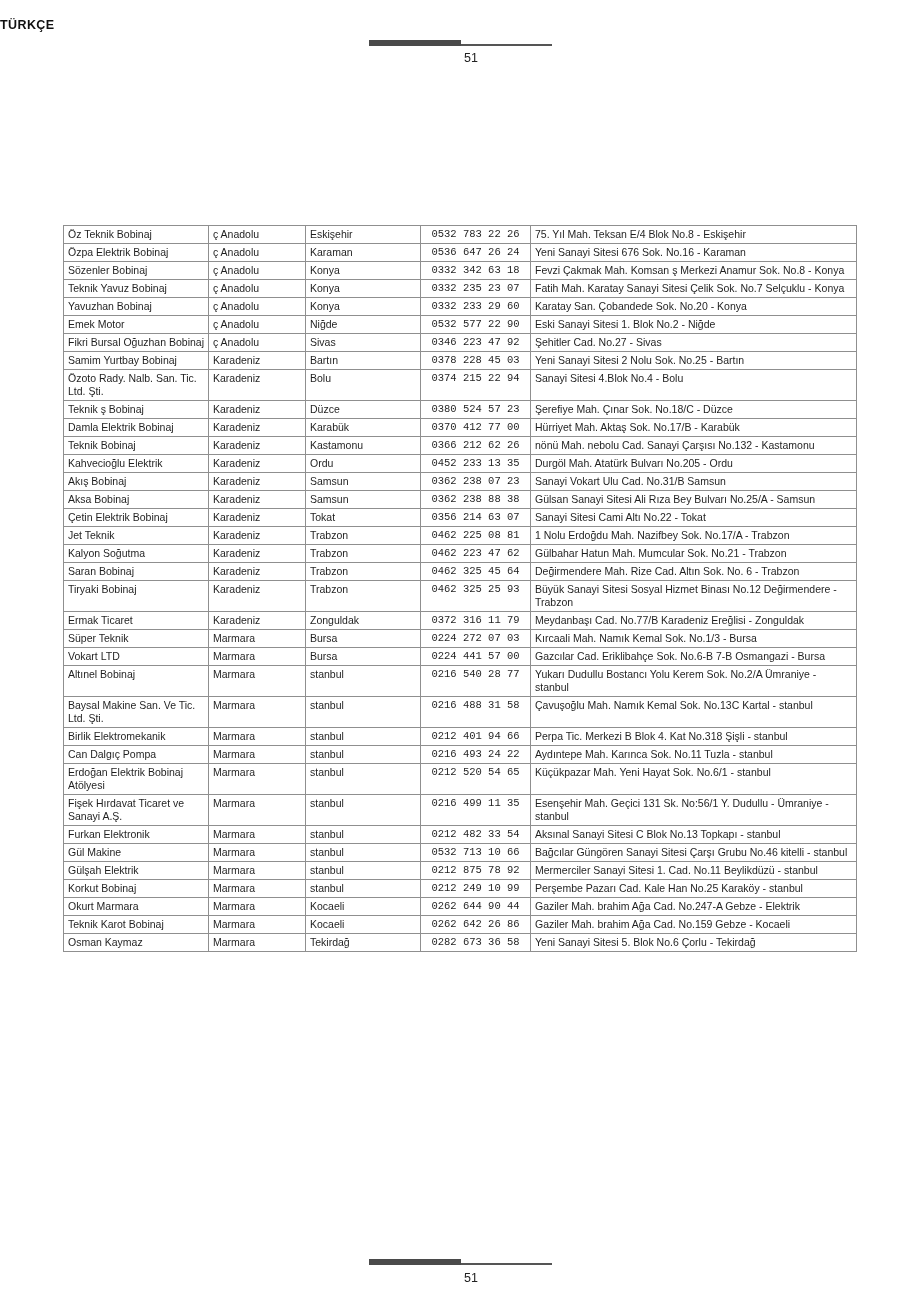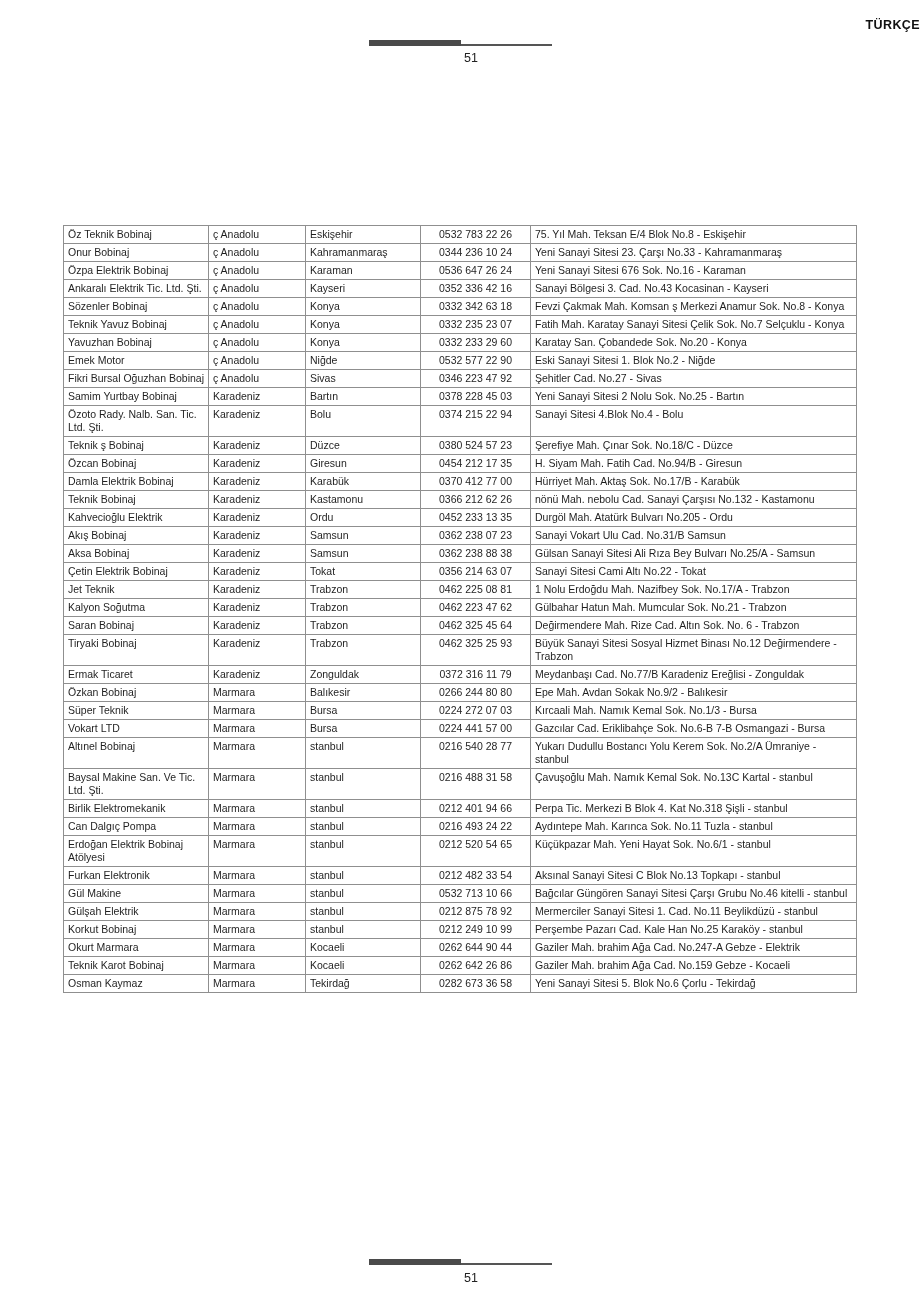--- a/index.html
+++ b/index.html
@@ -12,21 +12,21 @@
     height: 1301px;
     position: relative;
     font-family: "Liberation Sans", sans-serif;
     color: #222222;
   }
   .lang-label {
     position: absolute;
     top: 18px;
     left: 0;
     width: 100%;
-    text-align: right;
+    text-align: left;
     font-size: 12.5px;
     font-weight: bold;
     letter-spacing: 0.4px;
     color: #111111;
   }
   .rule {
     position: absolute;
     left: 369px;
     width: 183px;
     height: 6px;
@@ -68,21 +68,21 @@
     line-height: 13px;
     color: #1f1f1f;
   }
   table.service-table td {
     border: 1px solid #8f8f8f;
     padding: 2px 4px;
     vertical-align: top;
     overflow: hidden;
     word-wrap: break-word;
   }
-  td.col-phone { text-align: center; }
+  td.col-phone { text-align: center; font-family: Liberation Mono, monospace; }
   col.c-name   { width: 145px; }
   col.c-region { width: 97px; }
   col.c-city   { width: 115px; }
   col.c-phone  { width: 110px; }
   col.c-address{ width: 326px; }
 </style>
 </head>
 <body>
 
 <div class="lang-label">TÜRKÇE</div>
@@ -104,41 +104,27 @@
   </colgroup>
   <tbody id="service-rows">
       <tr>
         <td class="col-name">Öz Teknik Bobinaj</td>
         <td class="col-region">ç Anadolu</td>
         <td class="col-city">Eskişehir</td>
         <td class="col-phone">0532 783 22 26</td>
         <td class="col-address">75. Yıl Mah. Teksan E/4 Blok No.8 - Eskişehir</td>
       </tr>
       <tr>
-        <td class="col-name">Onur Bobinaj</td>
-        <td class="col-region">ç Anadolu</td>
-        <td class="col-city">Kahramanmaraş</td>
-        <td class="col-phone">0344 236 10 24</td>
-        <td class="col-address">Yeni Sanayi Sitesi 23. Çarşı No.33 - Kahramanmaraş</td>
-      </tr>
-      <tr>
         <td class="col-name">Özpa Elektrik Bobinaj</td>
         <td class="col-region">ç Anadolu</td>
         <td class="col-city">Karaman</td>
         <td class="col-phone">0536 647 26 24</td>
         <td class="col-address">Yeni Sanayi Sitesi 676 Sok. No.16 - Karaman</td>
       </tr>
       <tr>
-        <td class="col-name">Ankaralı Elektrik Tic. Ltd. Şti.</td>
-        <td class="col-region">ç Anadolu</td>
-        <td class="col-city">Kayseri</td>
-        <td class="col-phone">0352 336 42 16</td>
-        <td class="col-address">Sanayi Bölgesi 3. Cad. No.43 Kocasinan - Kayseri</td>
-      </tr>
-      <tr>
         <td class="col-name">Sözenler Bobinaj</td>
         <td class="col-region">ç Anadolu</td>
         <td class="col-city">Konya</td>
         <td class="col-phone">0332 342 63 18</td>
         <td class="col-address">Fevzi Çakmak Mah. Komsan ş Merkezi Anamur Sok. No.8 - Konya</td>
       </tr>
       <tr>
         <td class="col-name">Teknik Yavuz Bobinaj</td>
         <td class="col-region">ç Anadolu</td>
         <td class="col-city">Konya</td>
@@ -181,27 +167,20 @@
         <td class="col-address">Sanayi Sitesi 4.Blok No.4 - Bolu</td>
       </tr>
       <tr>
         <td class="col-name">Teknik ş Bobinaj</td>
         <td class="col-region">Karadeniz</td>
         <td class="col-city">Düzce</td>
         <td class="col-phone">0380 524 57 23</td>
         <td class="col-address">Şerefiye Mah. Çınar Sok. No.18/C - Düzce</td>
       </tr>
       <tr>
-        <td class="col-name">Özcan Bobinaj</td>
-        <td class="col-region">Karadeniz</td>
-        <td class="col-city">Giresun</td>
-        <td class="col-phone">0454 212 17 35</td>
-        <td class="col-address">H. Siyam Mah. Fatih Cad. No.94/B - Giresun</td>
-      </tr>
-      <tr>
         <td class="col-name">Damla Elektrik Bobinaj</td>
         <td class="col-region">Karadeniz</td>
         <td class="col-city">Karabük</td>
         <td class="col-phone">0370 412 77 00</td>
         <td class="col-address">Hürriyet Mah. Aktaş Sok. No.17/B - Karabük</td>
       </tr>
       <tr>
         <td class="col-name">Teknik Bobinaj</td>
         <td class="col-region">Karadeniz</td>
         <td class="col-city">Kastamonu</td>
@@ -265,27 +244,20 @@
         <td class="col-address">Büyük Sanayi Sitesi Sosyal Hizmet Binası No.12 Değirmendere - Trabzon</td>
       </tr>
       <tr>
         <td class="col-name">Ermak Ticaret</td>
         <td class="col-region">Karadeniz</td>
         <td class="col-city">Zonguldak</td>
         <td class="col-phone">0372 316 11 79</td>
         <td class="col-address">Meydanbaşı Cad. No.77/B Karadeniz Ereğlisi - Zonguldak</td>
       </tr>
       <tr>
-        <td class="col-name">Özkan Bobinaj</td>
-        <td class="col-region">Marmara</td>
-        <td class="col-city">Balıkesir</td>
-        <td class="col-phone">0266 244 80 80</td>
-        <td class="col-address">Epe Mah. Avdan Sokak No.9/2 - Balıkesir</td>
-      </tr>
-      <tr>
         <td class="col-name">Süper Teknik</td>
         <td class="col-region">Marmara</td>
         <td class="col-city">Bursa</td>
         <td class="col-phone">0224 272 07 03</td>
         <td class="col-address">Kırcaali Mah. Namık Kemal Sok. No.1/3 - Bursa</td>
       </tr>
       <tr>
         <td class="col-name">Vokart LTD</td>
         <td class="col-region">Marmara</td>
         <td class="col-city">Bursa</td>
@@ -319,20 +291,27 @@
         <td class="col-city">stanbul</td>
         <td class="col-phone">0216 493 24 22</td>
         <td class="col-address">Aydıntepe Mah. Karınca Sok. No.11 Tuzla - stanbul</td>
       </tr>
       <tr>
         <td class="col-name">Erdoğan Elektrik Bobinaj Atölyesi</td>
         <td class="col-region">Marmara</td>
         <td class="col-city">stanbul</td>
         <td class="col-phone">0212 520 54 65</td>
         <td class="col-address">Küçükpazar Mah. Yeni Hayat Sok. No.6/1 - stanbul</td>
+      </tr>
+      <tr>
+        <td class="col-name">Fişek Hırdavat Ticaret ve Sanayi A.Ş.</td>
+        <td class="col-region">Marmara</td>
+        <td class="col-city">stanbul</td>
+        <td class="col-phone">0216 499 11 35</td>
+        <td class="col-address">Esenşehir Mah. Geçici 131 Sk. No:56/1 Y. Dudullu - Ümraniye - stanbul</td>
       </tr>
       <tr>
         <td class="col-name">Furkan Elektronik</td>
         <td class="col-region">Marmara</td>
         <td class="col-city">stanbul</td>
         <td class="col-phone">0212 482 33 54</td>
         <td class="col-address">Aksınal Sanayi Sitesi C Blok No.13 Topkapı - stanbul</td>
       </tr>
       <tr>
         <td class="col-name">Gül Makine</td>

